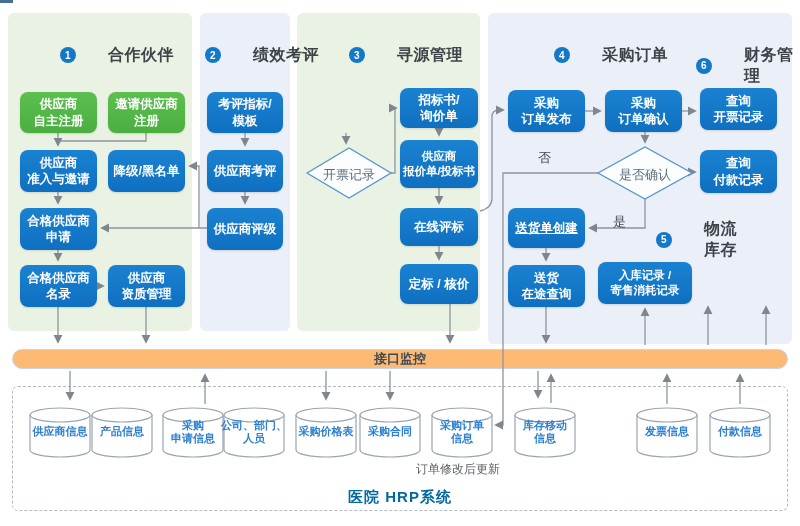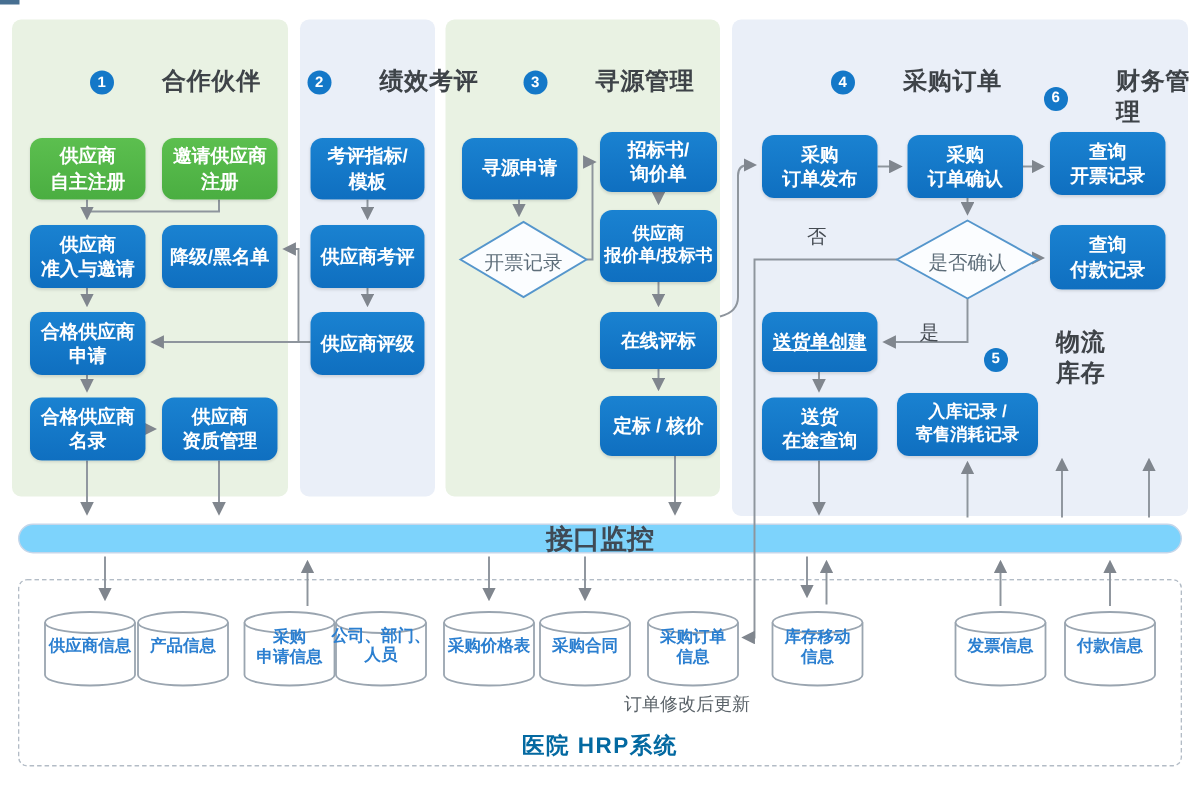--- a/index.html
+++ b/index.html
@@ -21,23 +21,23 @@
   .sec-title{white-space:pre-line;line-height:1.3;margin-left:25px;}
   .fbox{position:absolute;border-radius:8px;color:#fff;font-weight:bold;
     font-size:12.5px;line-height:1.3;display:flex;align-items:center;justify-content:center;
     text-align:center;white-space:pre-line;box-shadow:0 1px 2px rgba(0,0,0,.12);}
   .fbox-green{background:linear-gradient(180deg,#5cbf4f,#4aae41);}
   .fbox-blue{background:linear-gradient(180deg,#1a82d1,#0f6fc0);}
   .fbox-sm{font-size:11.5px;}
   .dtext{position:absolute;font-size:13px;color:#5e6e7a;text-align:center;}
   .branch-label{position:absolute;font-size:13px;color:#454b52;}
   .ifbar{position:absolute;left:12px;top:349px;width:776px;height:20px;
-    background:#7dd3fc;border:1px solid #c5d6ea;border-radius:10px;
+    background:#fdba74;border:1px solid #c5d6ea;border-radius:10px;
     display:flex;align-items:center;justify-content:center;
-    font-size:18px;font-weight:bold;color:#3f4a55;box-sizing:border-box;}
+    font-size:13px;font-weight:bold;color:#3f4a55;box-sizing:border-box;}
   .hrpbox{position:absolute;left:12px;top:386px;width:776px;height:125px;
     border:1.5px dashed #b3bcc6;border-radius:6px;box-sizing:border-box;}
   .hrplabel{position:absolute;left:0;right:0;top:488px;text-align:center;
     font-size:15px;font-weight:bold;color:#0369a1;letter-spacing:1px;}
   .updnote{position:absolute;left:398px;top:461px;width:120px;text-align:center;
     font-size:12px;color:#5a6268;}
   .dbtext{position:absolute;width:74px;text-align:center;font-size:11px;
     font-weight:bold;color:#2b7fd0;line-height:1.2;white-space:pre-line;}
   svg{position:absolute;left:0;top:0;pointer-events:none;}
   .artifact{position:absolute;left:0;top:0;width:13px;height:3px;background:#27567e;opacity:.85;}
@@ -192,21 +192,20 @@
   <div class="fbox fbox-blue" style="left:20px;top:265px;width:77px;height:42px;">合格供应商
 名录</div>
   <div class="fbox fbox-blue" style="left:108px;top:265px;width:77px;height:42px;">供应商
 资质管理</div>
 
   <div class="fbox fbox-blue" style="left:207px;top:92px;width:76px;height:41px;">考评指标/
 模板</div>
   <div class="fbox fbox-blue" style="left:207px;top:150px;width:76px;height:42px;">供应商考评</div>
   <div class="fbox fbox-blue" style="left:207px;top:208px;width:76px;height:42px;">供应商评级</div>
 
-  <div class="fbox fbox-blue" style="left:308px;top:92px;width:77px;height:41px;">寻源申请</div>
   <div class="fbox fbox-blue" style="left:400px;top:88px;width:78px;height:40px;">招标书/
 询价单</div>
   <div class="fbox fbox-blue fbox-sm" style="left:400px;top:140px;width:78px;height:48px;">供应商
 报价单/投标书</div>
   <div class="fbox fbox-blue" style="left:400px;top:208px;width:78px;height:38px;">在线评标</div>
   <div class="fbox fbox-blue" style="left:400px;top:264px;width:78px;height:40px;">定标 / 核价</div>
 
   <div class="fbox fbox-blue" style="left:508px;top:90px;width:77px;height:42px;">采购
 订单发布</div>
   <div class="fbox fbox-blue" style="left:605px;top:90px;width:77px;height:42px;">采购
@@ -225,21 +224,21 @@
   <div class="dtext" style="left:317px;top:166px;width:64px;">开票记录</div>
   <div class="dtext" style="left:609px;top:166px;width:72px;">是否确认</div>
 
   <div class="branch-label" style="left:538px;top:149px;">否</div>
   <div class="branch-label" style="left:613px;top:213px;">是</div>
 
   <div class="dbtext" style="left:23px;top:425px;">供应商信息</div>
   <div class="dbtext" style="left:85px;top:425px;">产品信息</div>
   <div class="dbtext" style="left:156px;top:419px;">采购
 申请信息</div>
-  <div class="dbtext" style="left:217px;top:419px;font-family:Liberation Mono, monospace;">公司、部门、
+  <div class="dbtext" style="left:217px;top:419px;">公司、部门、
 人员</div>
   <div class="dbtext" style="left:289px;top:425px;">采购价格表</div>
   <div class="dbtext" style="left:353px;top:425px;">采购合同</div>
   <div class="dbtext" style="left:425px;top:419px;">采购订单
 信息</div>
   <div class="dbtext" style="left:508px;top:419px;font-family:Liberation Serif, serif;">库存移动
 信息</div>
   <div class="dbtext" style="left:630px;top:425px;">发票信息</div>
   <div class="dbtext" style="left:703px;top:425px;">付款信息</div>
 

